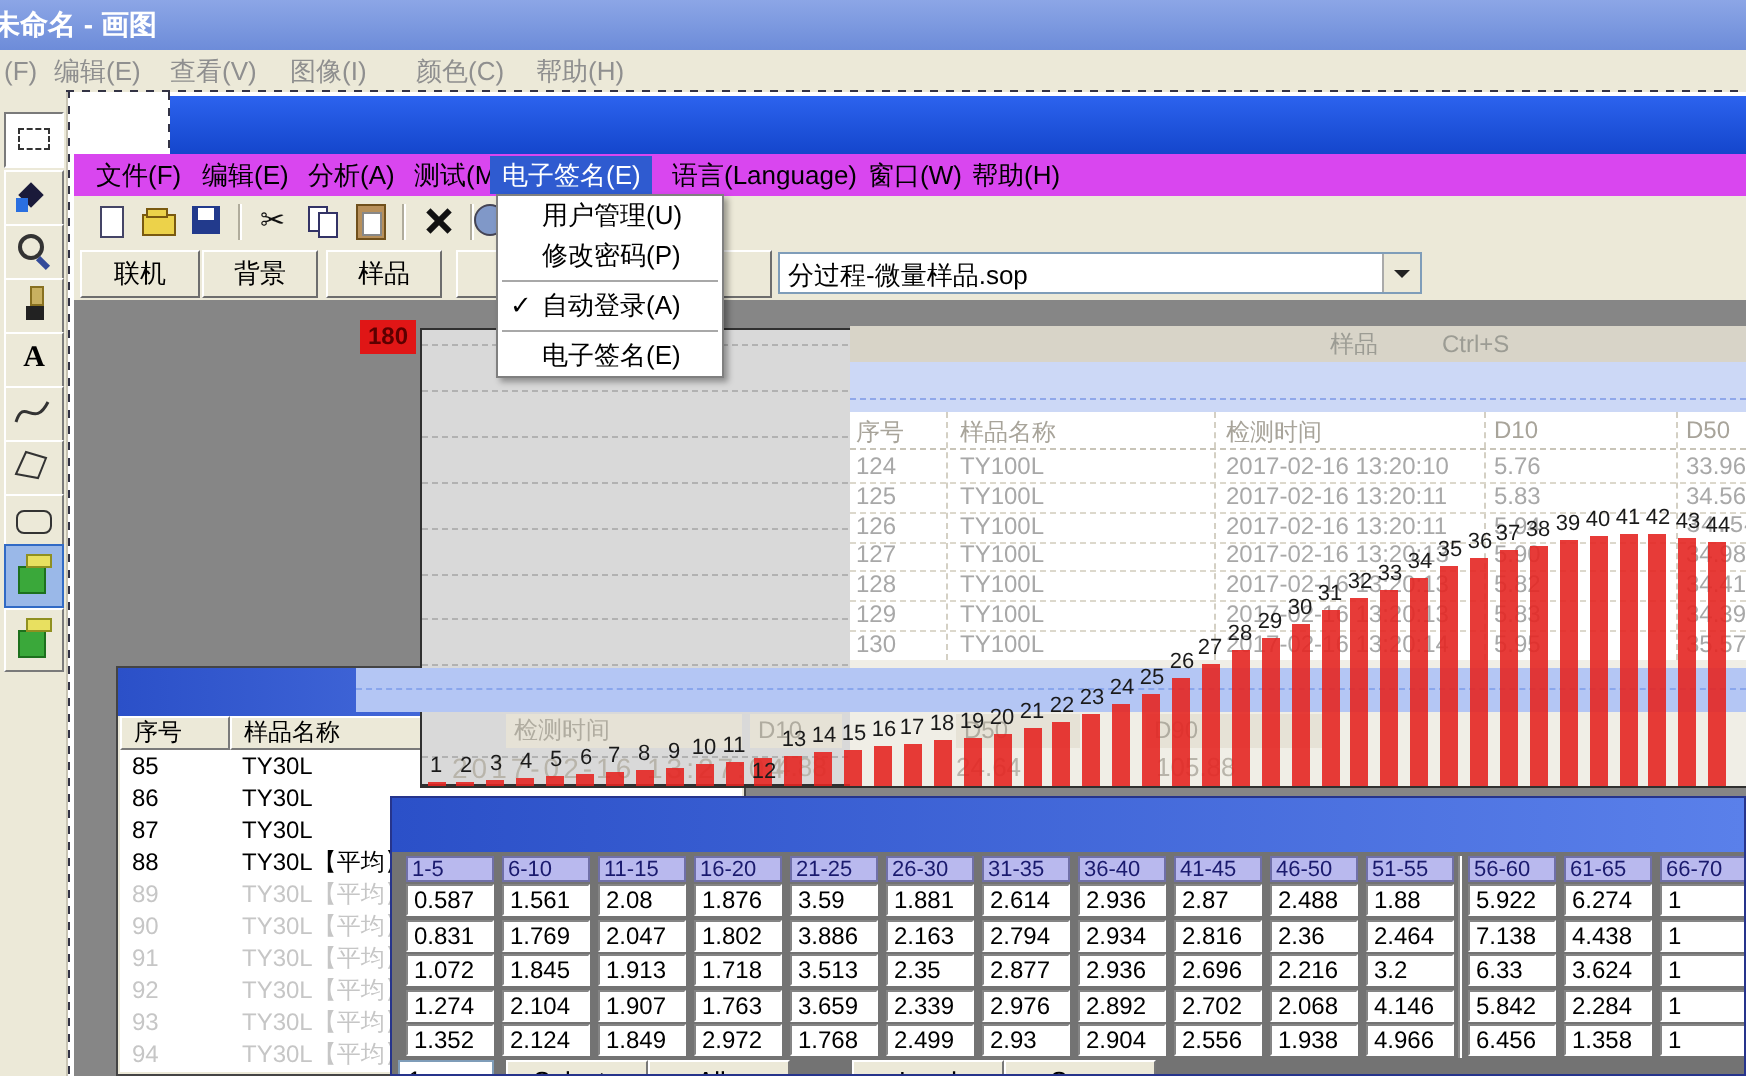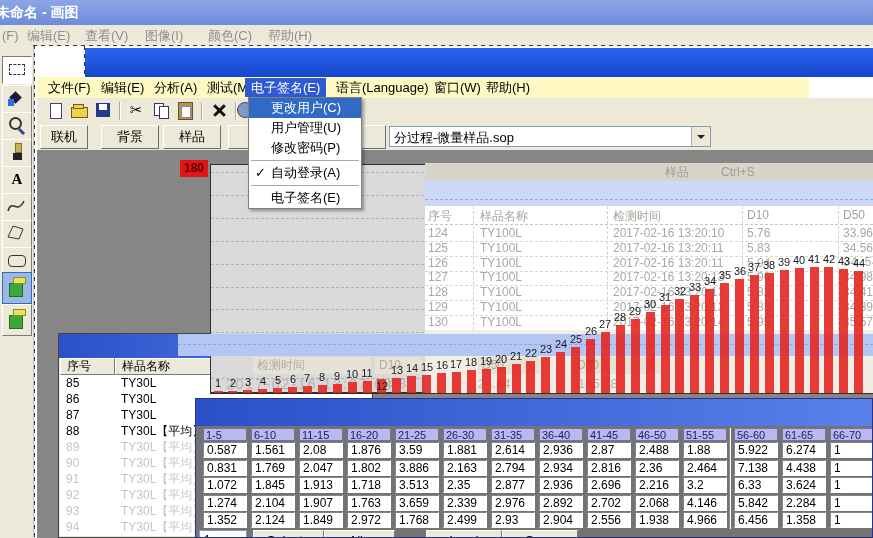--- a/index.html
+++ b/index.html
@@ -28,21 +28,21 @@
   .t-text{font-family:"Liberation Serif",serif;font-weight:bold;font-size:15px;text-align:center;line-height:24px;}
   .t-rrect::before{left:5px;top:7px;width:16px;height:10px;border:1px solid #333;border-radius:4px;}
   .t-cube{height:30px;}
   .t-cube::after{left:10px;top:4px;width:11px;height:5px;background:#e8e060;border:1px solid #909020;}
   .t-cube::before{left:6px;top:10px;width:12px;height:12px;background:#3aa83a;border:1px solid #1d701d;}
   .t-cube.sel{background:#9ab8e8;border-color:#316ac5;}
   .dash-h{background:repeating-linear-gradient(90deg,#334 0 4px,transparent 4px 8px);height:1px;}
   .dash-v{background:repeating-linear-gradient(180deg,#334 0 4px,transparent 4px 8px);width:1px;}
   
   .in-title{left:85px;top:48px;width:788px;height:29px;background:linear-gradient(180deg,#2c63ee,#1446cc);}
-  .in-menu{left:37px;top:77px;width:772px;height:21px;background:#fef9c3;}
+  .in-menu{left:37px;top:77px;width:836px;height:21px;background:#d946ef;}
   .mitem{position:absolute;top:1px;height:19px;line-height:19px;font-size:13px;padding:0 6px;color:#000;}
   .mitem.hl{background:#2f5bd0;color:#fff;}
   .in-toolbar{left:37px;top:98px;width:836px;height:25px;background:#ece9d8;display:flex;align-items:center;padding-left:6px;box-sizing:border-box;}
   .ic{display:inline-block;width:22px;height:23px;position:relative;margin:0 1px;}
   .ic::before,.ic::after{content:"";position:absolute;}
   .ic-new::before{left:6px;top:4px;width:10px;height:14px;background:#fff;border:1px solid #446;}
   .ic-open::after{left:5px;top:5px;width:9px;height:3px;background:#ecd24a;border:1px solid #7a5a10;}
   .ic-open::before{left:3px;top:8px;width:15px;height:9px;background:#ecd24a;border:1px solid #7a5a10;}
   .ic-save::before{left:4px;top:4px;width:14px;height:14px;background:#223a8c;}
   .ic-save::after{left:7px;top:5px;width:8px;height:6px;background:#fff;}
@@ -151,21 +151,21 @@
     <span class="tbsep"></span>
     <span class="ic ic-cut"></span>
     <span class="ic ic-copy"></span>
     <span class="ic ic-paste"></span>
     <span class="tbsep"></span>
     <span class="ic ic-del"></span>
     <span class="tbsep"></span>
   </div>
   <div class="abs ucircle"></div>
   <div class="abs in-btnrow"></div>
-  <div class="abs xbtn" style="left:40px;width:48px;">联机</div>
+  <div class="abs xbtn" style="left:40px;width:60px;">联机</div>
   <div class="abs xbtn" style="left:101px;width:58px;">背景</div>
   <div class="abs xbtn" style="left:163px;width:58px;">样品</div>
   <div class="abs xbtn" style="left:228px;width:158px;"></div>
   <div class="abs combo">
     <span class="txt">分过程-微量样品.sop</span>
     <span class="btn"></span>
   </div>
 
   <div class="abs backdrop"></div>
 
@@ -403,21 +403,20 @@
       <div class="bar" style="left: 824px; top: 267px; width: 9px; height: 126px;"></div>
       <div class="bar-lb" style="left: 818px; top: 253px;">42</div>
       <div class="bar" style="left: 839px; top: 269px; width: 9px; height: 124px;"></div>
       <div class="bar-lb" style="left: 833px; top: 255px;">43</div>
       <div class="bar" style="left: 854px; top: 271px; width: 9px; height: 122px;"></div>
       <div class="bar-lb" style="left: 848px; top: 257px;">44</div>
     </div>
   <div class="abs baseline"></div>
 
   <div class="abs dd" id="dropdown">
-      <div class="dd-it hl">更改用户(C)</div>
       <div class="dd-it">用户管理(U)</div>
       <div class="dd-it">修改密码(P)</div>
       <div class="dd-sep"></div>
       <div class="dd-it chk">自动登录(A)</div>
       <div class="dd-sep"></div>
       <div class="dd-it">电子签名(E)</div>
     </div>
 
   <div class="abs botwin" id="botWin">
     <div class="win-title" style="height:27px;"></div>

